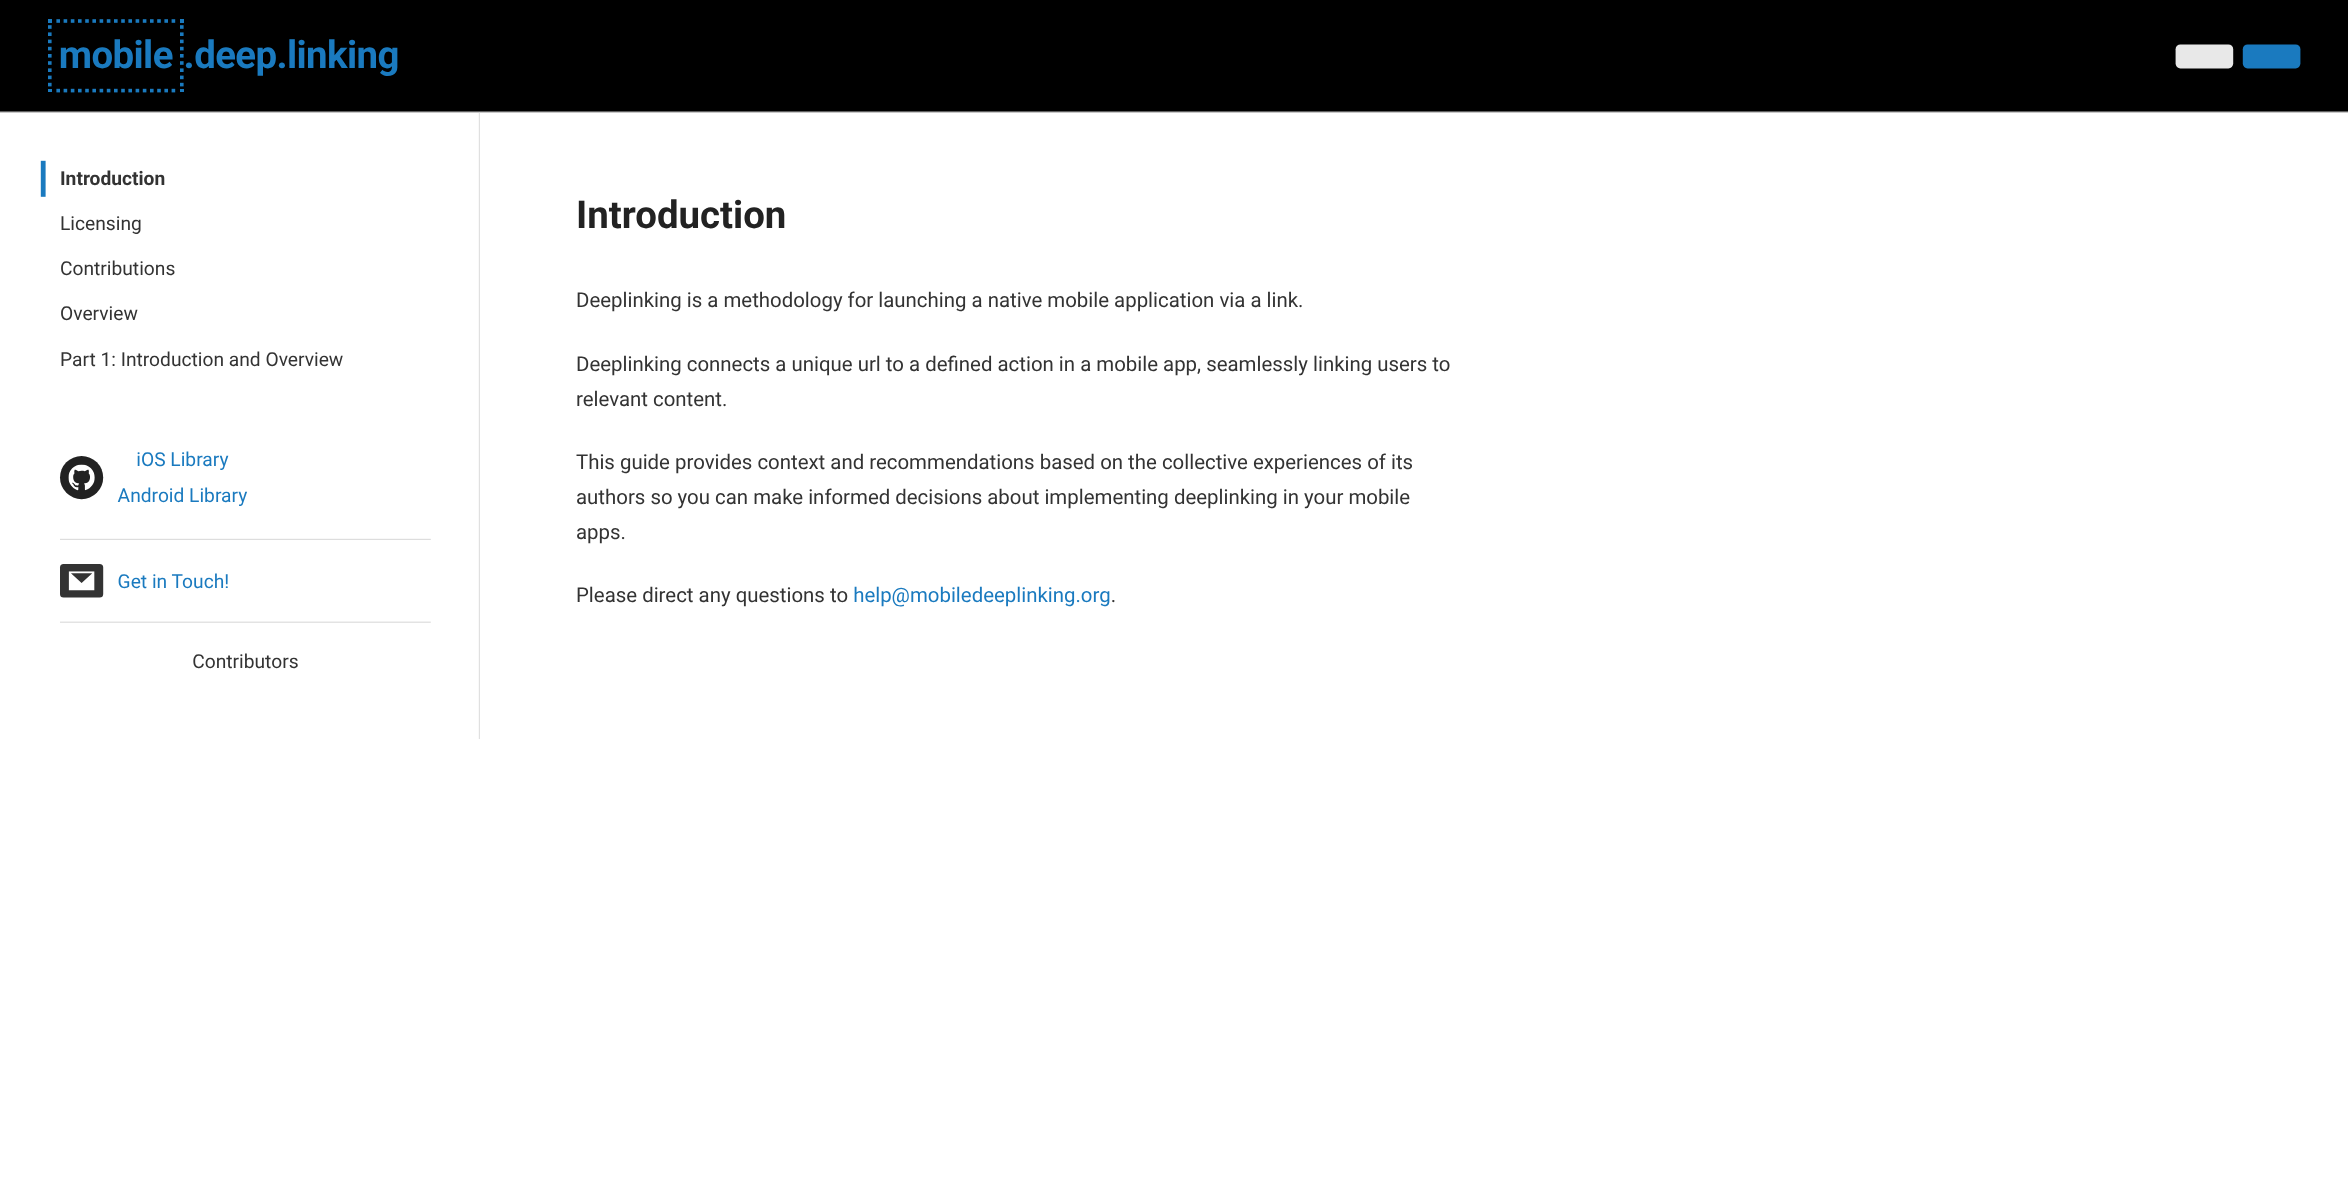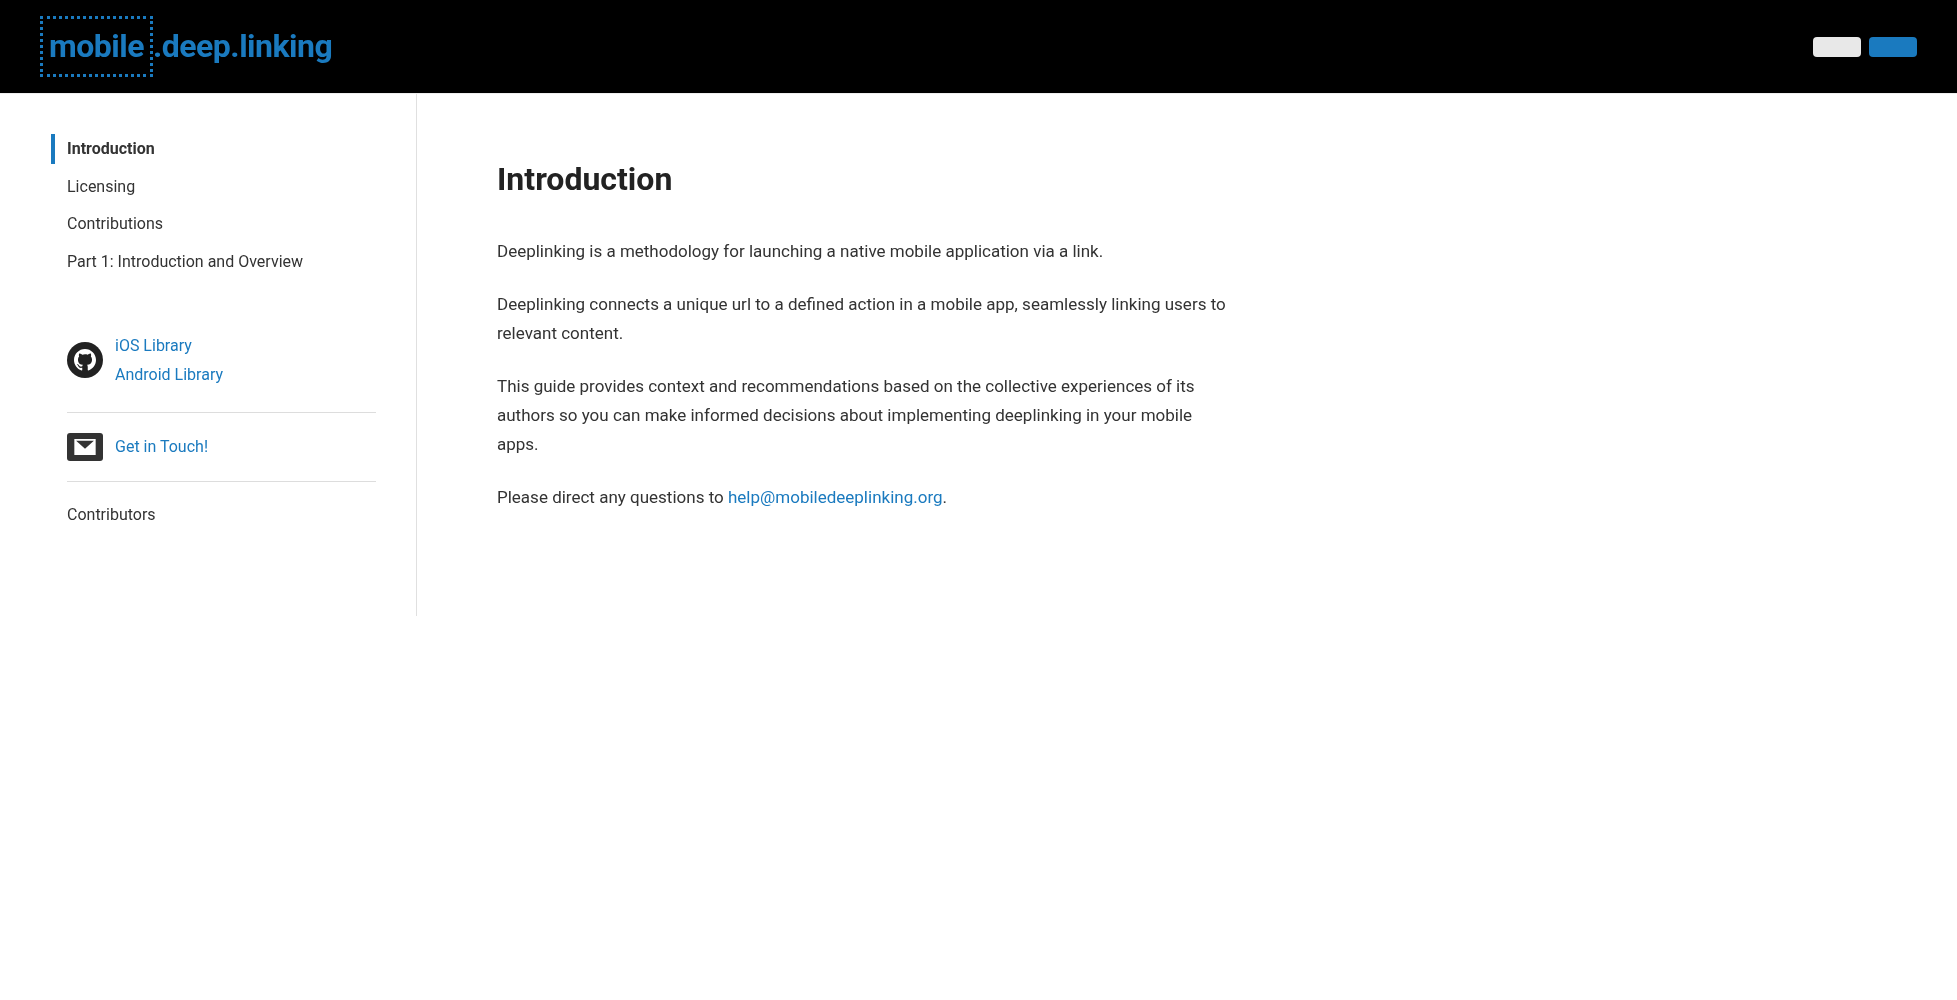--- a/index.html
+++ b/index.html
@@ -67,21 +67,20 @@
       padding: 10px 24px;
       font-size: 14px;
       cursor: pointer;
       color: #fff;
     }
 
     
     .page-layout {
       display: flex;
       max-width: 1957px;
-      padding-left: 17px;
     }
 
     
     .sidebar {
       width: 400px;
       min-width: 400px;
       padding: 40px 40px 40px 50px;
       border-right: 1px solid #e0e0e0;
     }
 
@@ -106,20 +105,21 @@
       font-weight: 700;
       color: #333;
       border-left: 4px solid #1a7abf;
       padding-left: 12px;
       margin-left: -16px;
     }
 
     .sidebar-section {
       margin-top: 32px;
       padding-top: 24px;
+      text-align: center;
     }
 
     .sidebar-github {
       display: flex;
       flex-direction: column;
       gap: 6px;
       margin-bottom: 24px;
     }
 
     .sidebar-github-row {
@@ -234,20 +234,23 @@
   <aside class="sidebar">
     <ul class="sidebar-nav">
       <li>
         <a class="sidebar-nav-item active">Introduction</a>
       </li>
       <li>
         <a class="sidebar-nav-item">Licensing</a>
       </li>
       <li>
         <a class="sidebar-nav-item">Contributions</a>
+      </li>
+      <li>
+        <a class="sidebar-nav-item">Overview</a>
       </li>
       <li>
         <a class="sidebar-nav-item">Part 1: Introduction and Overview</a>
       </li>
     </ul>
 
     <div class="sidebar-section">
       <div class="sidebar-github">
         <div class="sidebar-github-row">
           <div class="github-icon">

